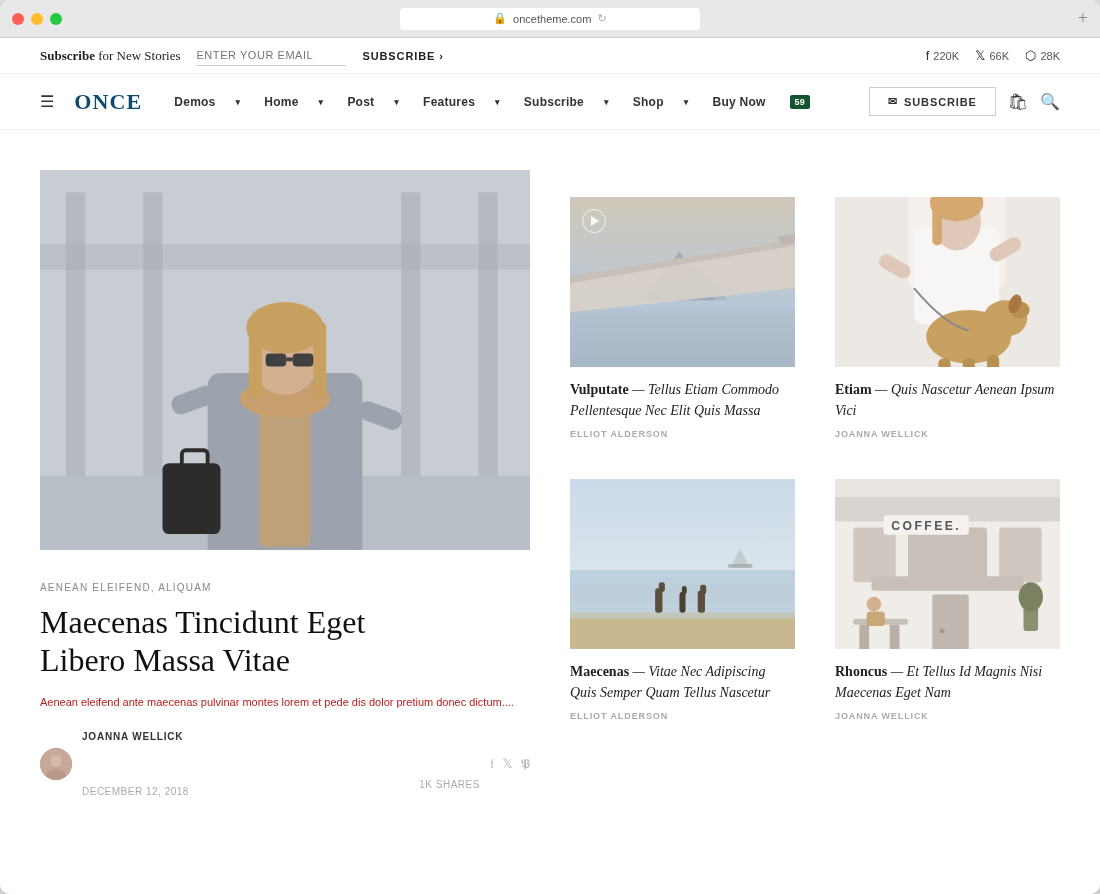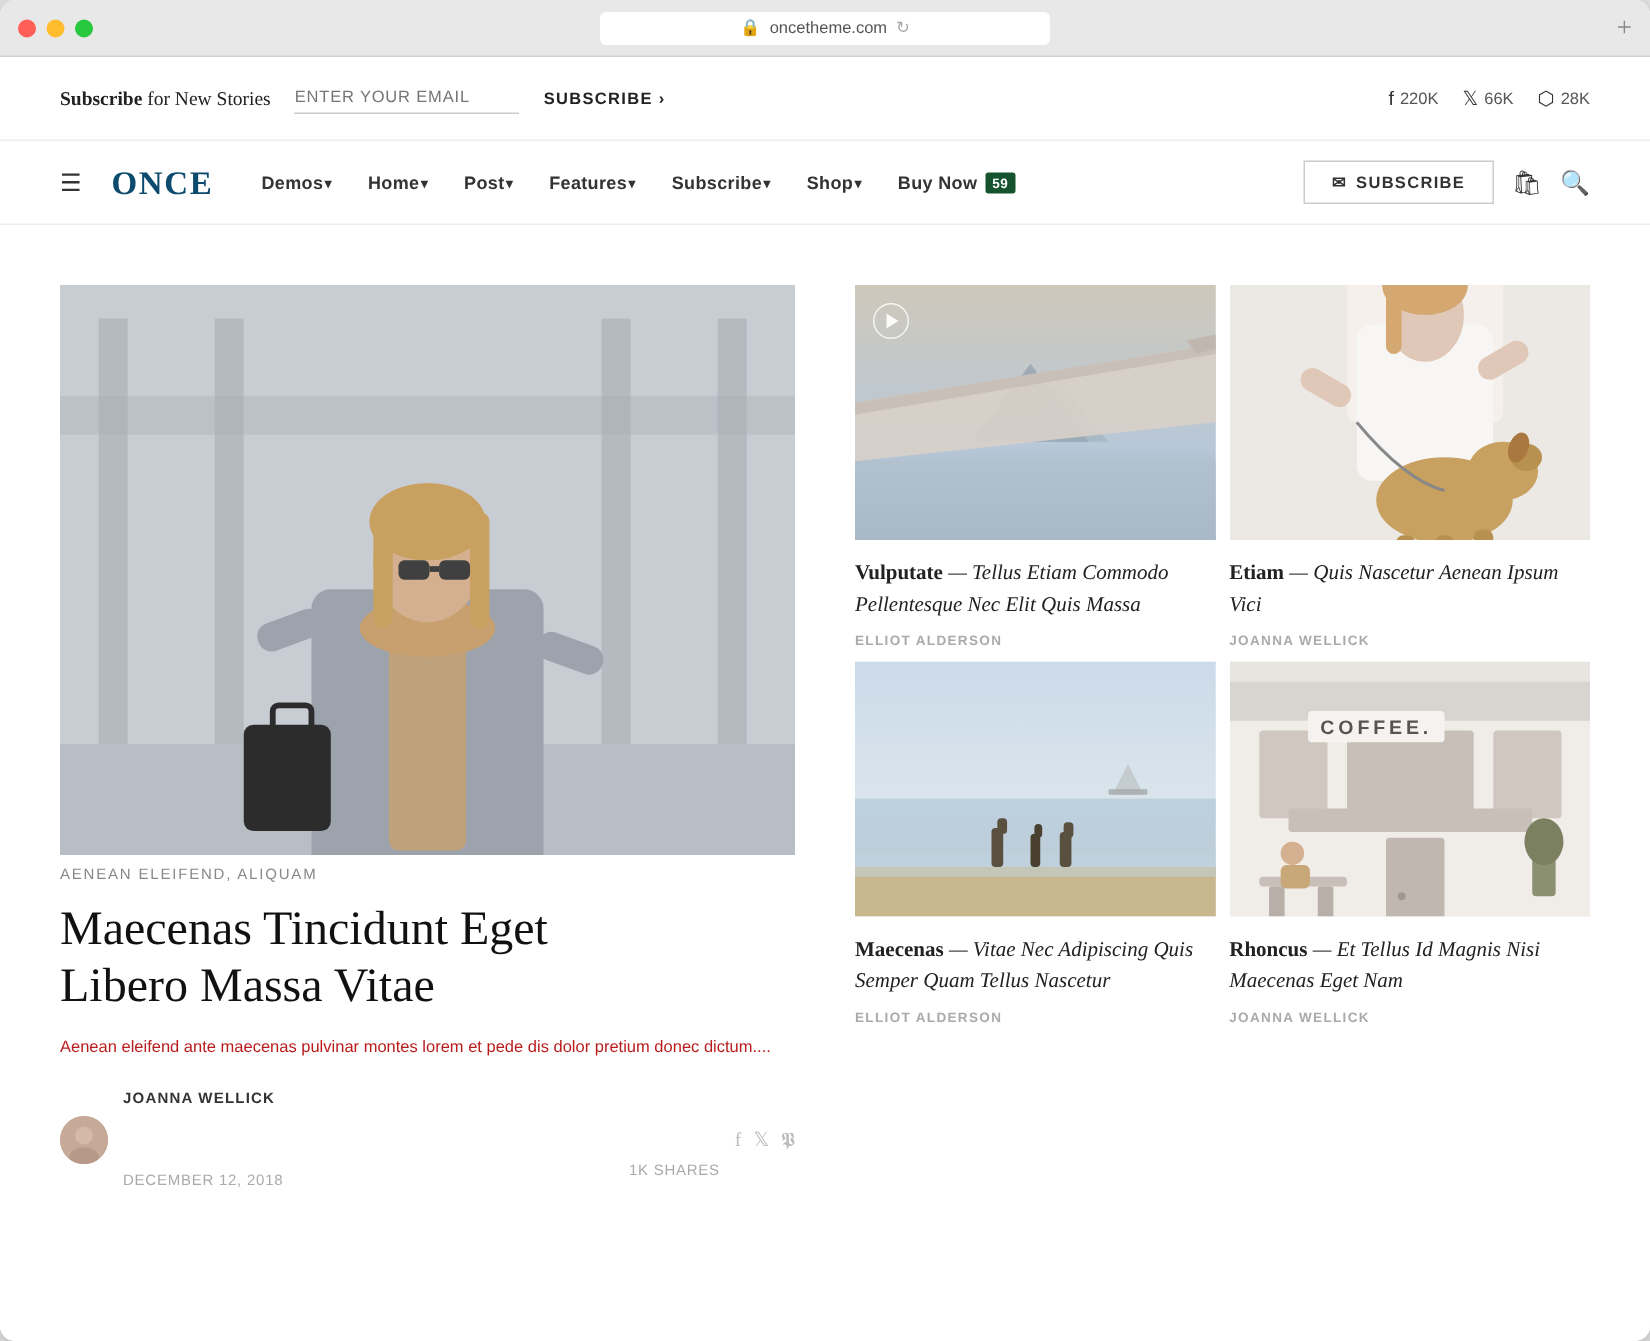--- a/index.html
+++ b/index.html
@@ -57,21 +57,21 @@
       background: white;
       height: calc(894px - 38px);
       overflow-y: auto;
     }
 
     
     .subscribe-bar {
       background: white;
       border-bottom: 1px solid #eee;
       padding: 0 40px;
-      height: 56px;
+      height: 36px;
       display: flex;
       align-items: center;
       justify-content: space-between;
     }
     .subscribe-bar-left {
       display: flex;
       align-items: center;
       gap: 16px;
     }
     .subscribe-text {
@@ -140,21 +140,21 @@
     .nav-menu { display: flex; align-items: center; gap: 0; }
     .nav-item {
       font-family: sans-serif;
       font-size: 12px;
       font-weight: 600;
       color: #333;
       padding: 0 12px;
       cursor: pointer;
       display: flex;
       align-items: center;
-      gap: 1px;
+      gap: 20px;
       letter-spacing: 0.02em;
     }
     .chevron { font-size: 9px; }
     .buy-now-badge {
       background: #14532d;
       color: white;
       font-size: 9px;
       padding: 2px 5px;
       border-radius: 2px;
       font-weight: 700;
@@ -199,21 +199,21 @@
       overflow: hidden;
       position: relative;
     }
 
     .featured-categories {
       font-family: sans-serif;
       font-size: 10px;
       letter-spacing: 0.12em;
       text-transform: uppercase;
       color: #888;
-      margin-top: 8px;
+      margin-top: 32px;
       margin-bottom: 10px;
     }
     .featured-title {
       font-family: 'Georgia', serif;
       font-size: 32px;
       line-height: 1.2;
       color: #111;
       margin-bottom: 14px;
       font-weight: normal;
     }
@@ -267,22 +267,23 @@
       letter-spacing: 0.05em;
       margin-top: 40px;
     }
     .social-share { display: flex; gap: 8px; align-items: center; }
     .share-icon { font-size: 13px; color: #bbb; cursor: pointer; }
 
     
     .right-column {
       display: grid;
       grid-template-columns: 1fr 1fr;
-      gap: 9px;
+      gap: 40px;
       align-content: start;
+      margin-top: 27px;
     }
 
     .post-card {}
     .post-card-image {
       width: 100%;
       height: 170px;
       overflow: hidden;
       position: relative;
       margin-bottom: 12px;
     }

